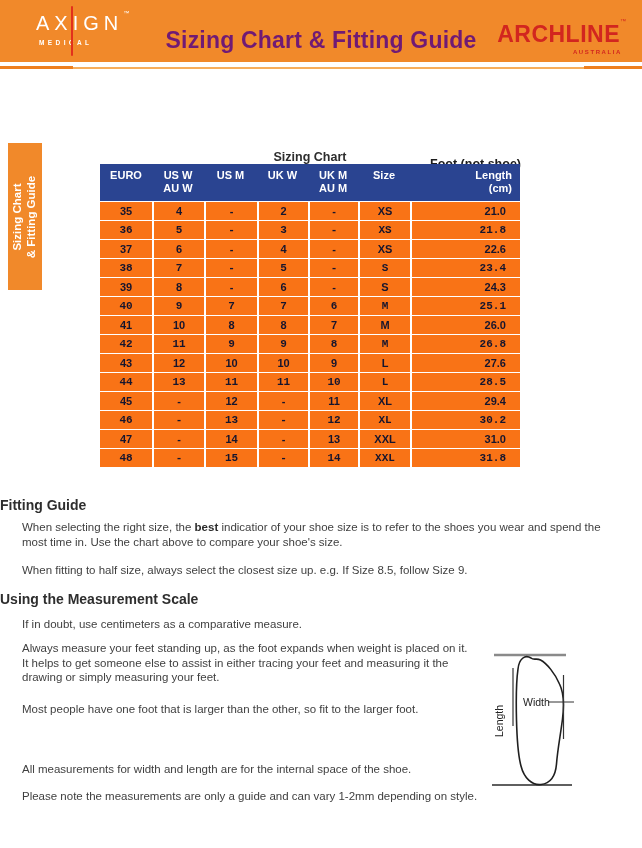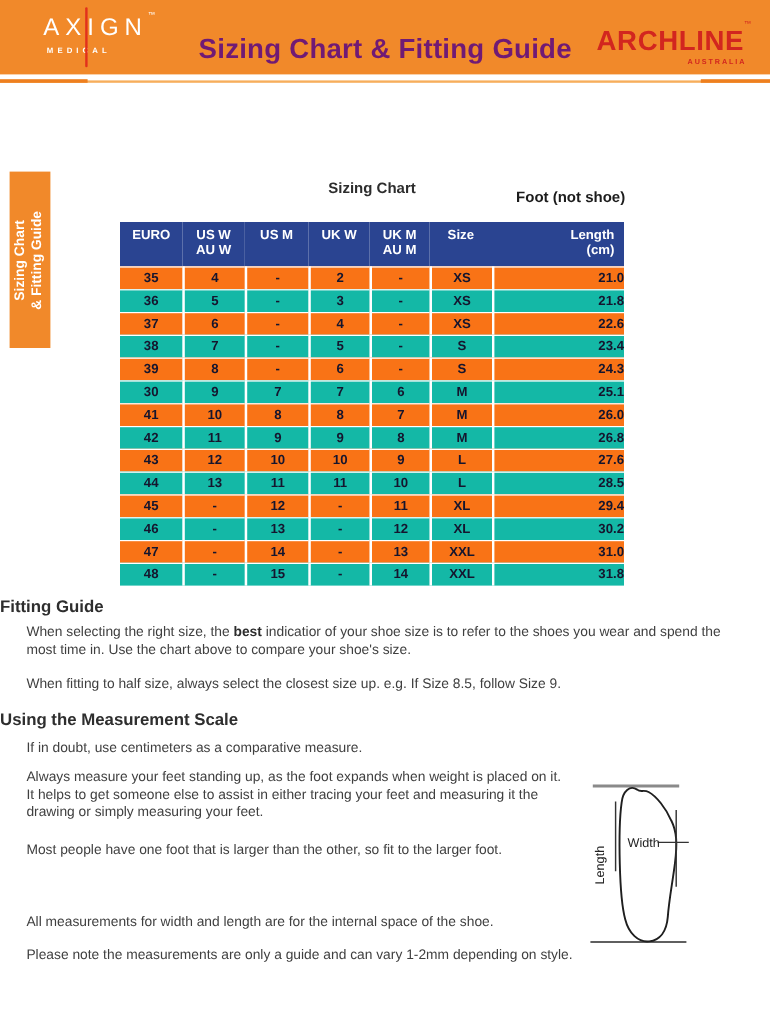--- a/index.html
+++ b/index.html
@@ -28,35 +28,35 @@
   
   .side-tab { position:absolute; left:8px; top:143px; width:34px; height:147px; background:#F1892A; }
   .side-tab-text {
     position:absolute; left:50%; top:50%; width:147px; height:34px;
     transform: translate(-50%,-50%) rotate(-90deg);
     color:#fff; font-weight:700; font-size:11.5px; line-height:13.5px; text-align:center; padding-top:3px;
   }
   
   .chart-title { position:absolute; left:100px; top:150px; width:420px; text-align:center; font-size:12.5px; font-weight:700; color:#2d2d2d; }
   .foot-note   { position:absolute; right:121px; top:157px; font-size:12.5px; font-weight:700; color:#1c1c1c; }
-  .size-table  { position:absolute; left:100px; top:185px; width:420px; border-collapse:separate; border-spacing:0; table-layout:fixed; }
+  .size-table  { position:absolute; left:100px; top:164px; width:420px; border-collapse:separate; border-spacing:0; table-layout:fixed; }
   .size-table th {
     background:#2A4491; color:#fff; font-size:11px; font-weight:700; line-height:13px;
     vertical-align:top; padding-top:5px; padding-bottom:4px; text-align:center; height:37px;
   }
   .size-table th span { display:block; }
   .size-table th.len { text-align:right; padding-right:8px; }
   .size-table td {
     font-size:11px; font-weight:700; color:#15152e; text-align:center;
     height:18px; line-height:18px; border-left:2px solid #fff; border-top:1.5px solid #fff;
   }
   .size-table td:first-child { border-left:none; }
-  .size-table td.len { text-align:right; }
+  .size-table td.len { text-align:right; padding-right:14px; }
   tr.row-blue  td { background:#f97316; }
-  tr.row-light td { background:#14b8a6; }
+  tr.row-light td { background:#f97316;font-family:Liberation Mono, monospace; }
   
   .sec-heading { position:absolute; left:0; width:620px; font-size:14px; font-weight:700; color:#2e2e2e; }
   .h-fitting { top:497px; }
   .h-measure { top:591px; }
   .para { position:absolute; left:22px; font-size:11.5px; line-height:14.5px; color:#3f3f3f; }
   .p1 { top:520px; width:600px; }
   .p2 { top:563px; width:600px; }
   .p3 { top:617px; width:600px; }
   .p4 { top:641px; width:452px; }
   .p5 { top:702px; width:560px; }
@@ -179,21 +179,21 @@
         <tr class="row-blue">
           <td>39</td>
           <td>8</td>
           <td>-</td>
           <td>6</td>
           <td>-</td>
           <td>S</td>
           <td class="len">24.3</td>
         </tr>
         <tr class="row-light">
-          <td>30</td>
+          <td>40</td>
           <td>9</td>
           <td>7</td>
           <td>7</td>
           <td>6</td>
           <td>M</td>
           <td class="len">25.1</td>
         </tr>
         <tr class="row-blue">
           <td>41</td>
           <td>10</td>

